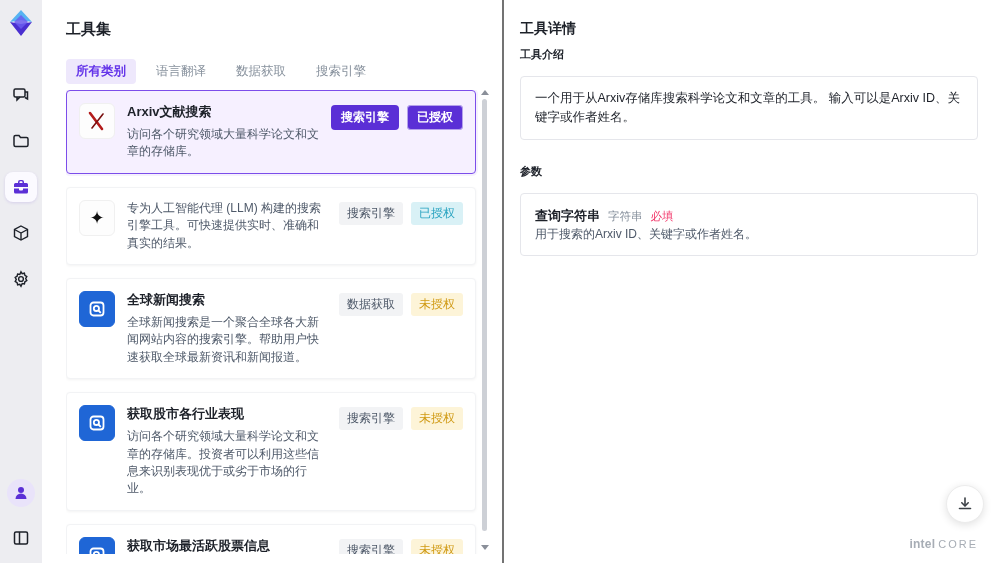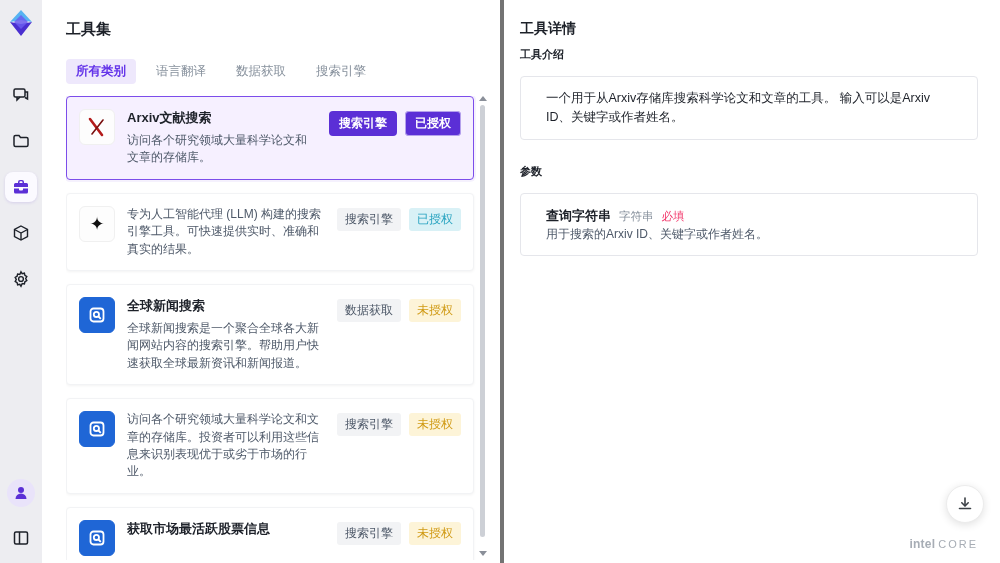--- a/index.html
+++ b/index.html
@@ -12,24 +12,24 @@
     flex:0 0 42px; padding:8px 0 10px; }
   .rail .logo { width:30px; height:30px; margin-bottom:42px; }
   .rail-item { width:32px; height:30px; display:flex; align-items:center; justify-content:center;
     margin-bottom:16px; border-radius:8px; cursor:pointer; color:#1d2129; }
   .rail-item.active { background:#fbfaff; box-shadow:0 1px 3px rgba(90,50,200,.15); color:#5b2fd6; }
   .rail-spacer { flex:1; }
   .rail-item.user { color:#5b2fd6; background:#e9e3fa; border-radius:50%; width:28px; height:28px; }
   .rail svg { display:block; }
 
   
-  .list-panel { width:462px; flex:0 0 462px; background:#fff; border-right:4px solid #737373;
+  .list-panel { width:462px; flex:0 0 462px; background:#fff; border-right:2px solid #737373;
     padding:20px 0 0 24px; position:relative; height:563px; }
   .panel-title { font-size:15px; font-weight:bold; margin-bottom:20px; }
-  .tabs { display:flex; gap:10px; margin-bottom:12px; }
+  .tabs { display:flex; gap:10px; margin-bottom:6px; }
   .tab { font-size:12.5px; color:#86909c; padding:4px 10px; border-radius:4px; cursor:pointer; white-space:nowrap; }
   .tab.active { color:#6434e9; background:#eee8fc; font-weight:bold; }
 
   .tool-list { position:relative; height:464px; overflow:hidden; padding-right:26px; }
   .card { display:flex; align-items:flex-start; gap:12px; background:#fff;
     border:1px solid #f2f3f5; border-radius:4px; box-shadow:0 1px 3px rgba(0,0,0,.05);
     padding:12px; margin-bottom:13px; cursor:pointer; }
   .card.selected { background:#f6f0ff; border:1px solid #7c4dea; box-shadow:0 0 0 2px rgba(124,77,234,.08); }
   .card-icon { width:36px; height:36px; border-radius:6px; flex:0 0 36px; display:flex;
     align-items:center; justify-content:center; background:#fafafa; border:1px solid #f0f0f0; overflow:hidden; }
@@ -50,21 +50,21 @@
   .scrollbar { position:absolute; top:0; right:14px; width:7px; height:460px; }
   .sb-arrow { width:0; height:0; border-left:4px solid transparent; border-right:4px solid transparent; margin:0 auto; }
   .sb-arrow.up { border-bottom:5px solid #8a8f99; }
   .sb-arrow.down { border-top:5px solid #8a8f99; position:absolute; bottom:0; left:0; right:0; margin:auto; }
   .sb-thumb { width:5px; margin:4px auto 0; height:432px; background:#cdd0d6; border-radius:3px; }
 
   
   .detail-panel { flex:1; padding:20px 22px 0 16px; position:relative; }
   .detail-title { font-size:14px; font-weight:bold; margin-bottom:9px; }
   .section-heading { font-size:11px; font-weight:bold; margin-bottom:14px; }
-  .detail-box { border:1px solid #e5e6eb; border-radius:4px; padding:12px 25px; margin-bottom:24px;
+  .detail-box { border:1px solid #e5e6eb; border-radius:4px; padding:12px 14px; margin-bottom:24px;
     font-size:12.5px; color:#1d2129; line-height:1.5; }
   .param-head { display:flex; align-items:baseline; gap:8px; margin-bottom:0; }
   .param-name { font-size:13px; font-weight:bold; }
   .param-type { font-size:11.5px; color:#86909c; }
   .param-required { font-size:11.5px; color:#f2386b; }
   .param-desc { font-size:12px; color:#4e5969; }
 
   
   .fab { position:absolute; right:16px; bottom:40px; width:38px; height:38px; border-radius:50%;
     background:#fff; border:1px solid #ececec; box-shadow:0 2px 8px rgba(0,0,0,.12);
@@ -195,20 +195,21 @@
 
       <div class="card">
         <div class="card-icon blue">
           <svg width="20" height="20" viewBox="0 0 20 20" fill="none" stroke="#fff" stroke-width="1.8">
             <rect x="3.5" y="3.5" width="13" height="13" rx="3"></rect>
             <circle cx="9.4" cy="9.4" r="2.6"></circle>
             <line x1="11.5" y1="11.5" x2="13.8" y2="13.8"></line>
           </svg>
         </div>
         <div class="card-body">
+          <div class="card-title">获取股市各行业表现</div>
           <div class="card-desc">访问各个研究领域大量科学论文和文章的存储库。投资者可以利用这些信息来识别表现优于或劣于市场的行业。</div>
         </div>
         <div class="card-tags">
           <span class="tag cat">搜索引擎</span>
           <span class="tag auth-no">未授权</span>
         </div>
       </div>
 
       <div class="card">
         <div class="card-icon blue">

